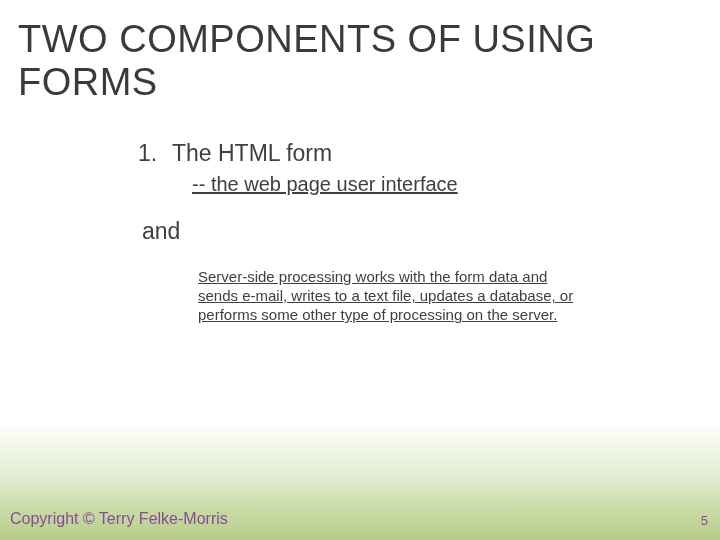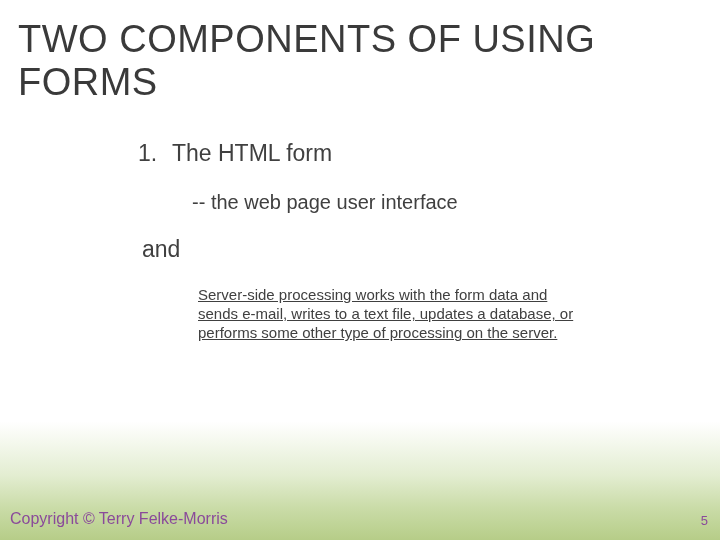--- a/index.html
+++ b/index.html
@@ -17,28 +17,29 @@
     padding: 18px 0 0 18px;
     font-weight: 400;
   }
   .content {
     padding: 36px 0 0 138px;
     width: 620px;
   }
   .item1-line {
     font-size: 23px;
     color: #404040;
-    margin-bottom: 24px;
+    margin-bottom: 6px;
   }
   .item1-num { display: inline-block; width: 28px; }
   .item1-sub {
     font-size: 20px;
     color: #404040;
     padding-left: 54px;
     margin-bottom: 22px;
+    text-decoration: underline;
   }
   .connector {
     font-size: 23px;
     color: #404040;
     padding-left: 4px;
     margin-bottom: 22px;
   }
   .item2-line {
     font-size: 23px;
     color: #404040;

